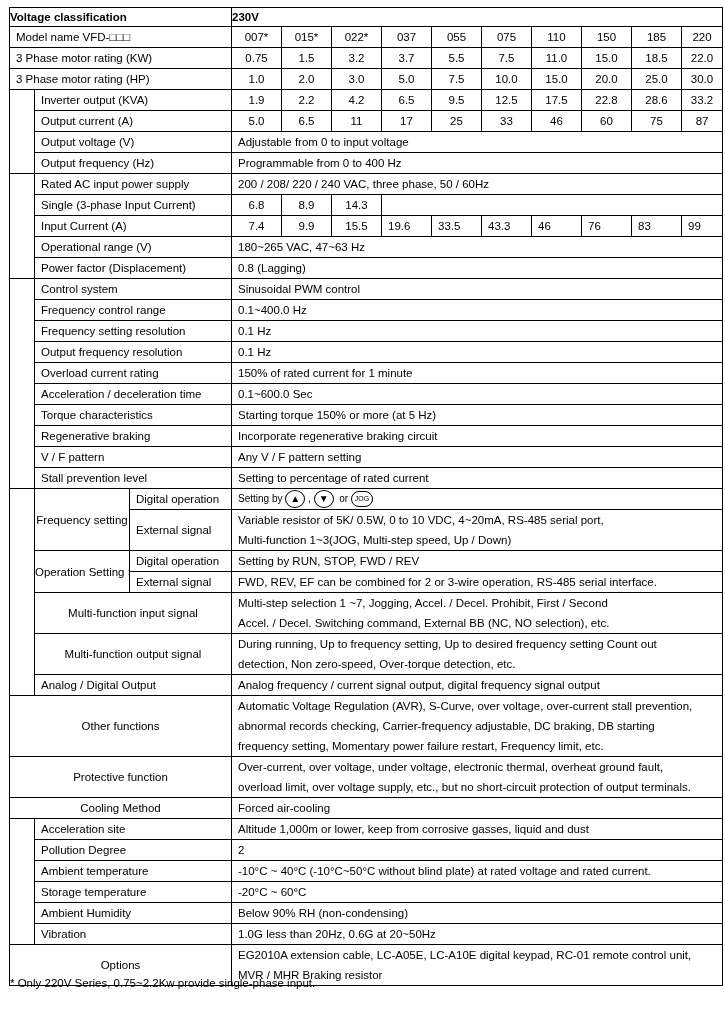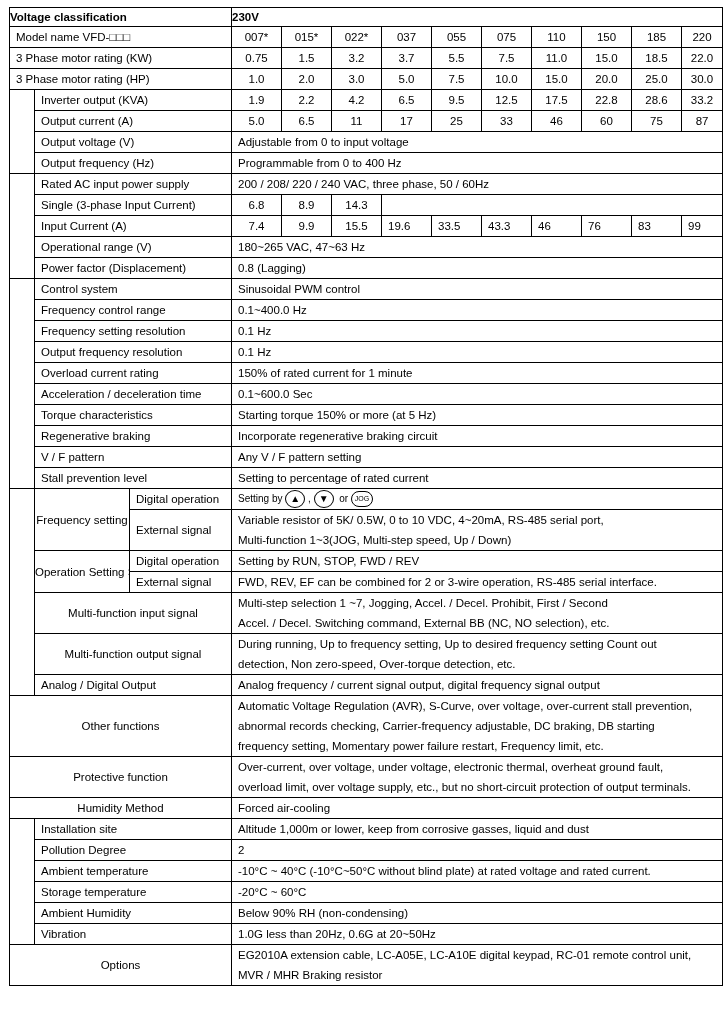--- a/index.html
+++ b/index.html
@@ -240,26 +240,26 @@
         </td>
       </tr>
       <tr>
         <td colspan="3" class="c">Protective function</td>
         <td colspan="10" class="multi">
           <div>Over-current, over voltage, under voltage, electronic thermal, overheat ground fault,</div>
           <div>overload limit, over voltage supply, etc., but no short-circuit protection of output terminals.</div>
         </td>
       </tr>
       <tr>
-        <td colspan="3" class="c">Humidity Method</td>
+        <td colspan="3" class="c">Cooling Method</td>
         <td colspan="10">Forced air-cooling</td>
       </tr>
       <tr>
         <td rowspan="6" class="side"></td>
-        <td colspan="2">Installation site</td>
+        <td colspan="2">Acceleration site</td>
         <td colspan="10">Altitude 1,000m or lower, keep from corrosive gasses, liquid and dust</td>
       </tr>
       <tr>
         <td colspan="2">Pollution Degree</td>
         <td colspan="10">2</td>
       </tr>
       <tr>
         <td colspan="2">Ambient temperature</td>
         <td colspan="10">-10°C ~ 40°C (-10°C~50°C without blind plate) at rated voltage and rated current.</td>
       </tr>
@@ -279,13 +279,14 @@
         <td colspan="3" class="c">Options</td>
         <td colspan="10" class="multi">
           <div>EG2010A extension cable, LC-A05E, LC-A10E digital keypad, RC-01 remote control unit,</div>
           <div>MVR / MHR Braking resistor</div>
         </td>
       </tr>
     </tbody>
 </table>
 
 <div class="notes">
+  <div>* Only 220V Series, 0.75~2.2Kw provide single-phase input.</div>
 </div>
 
 </body></html>

